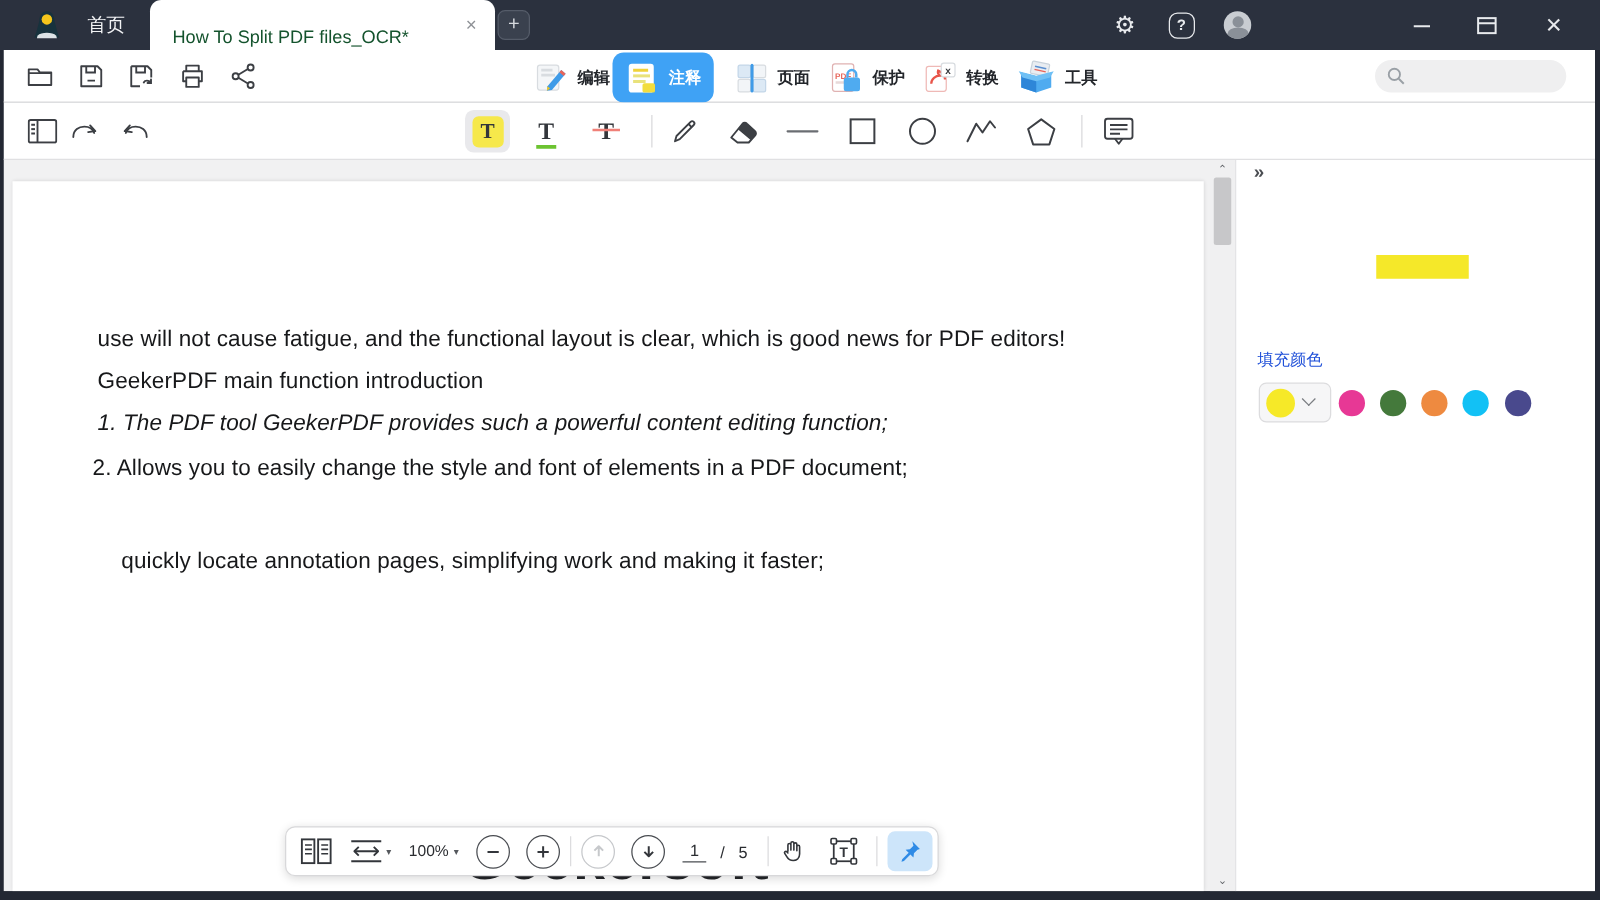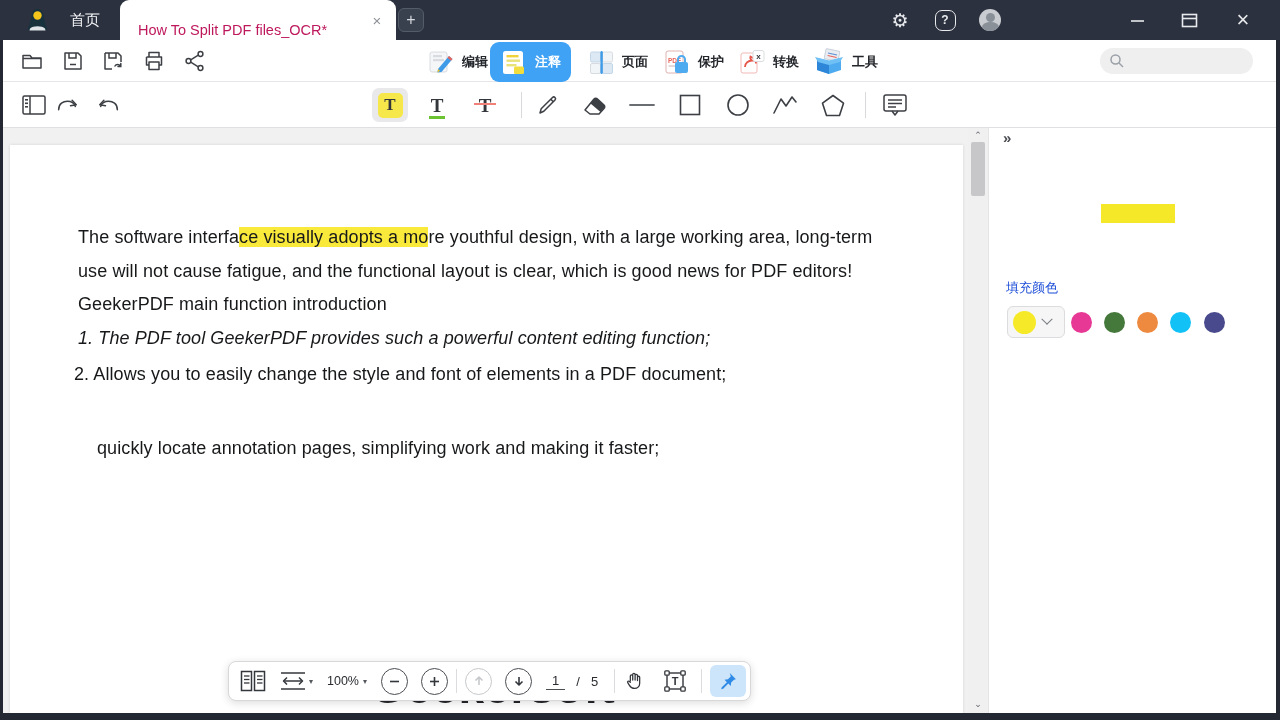--- a/index.html
+++ b/index.html
@@ -9,21 +9,21 @@
 
   
   #window { position:relative; width:1280px; height:720px; background:#232833;padding-left:47px; }
   #titlebar { position:absolute; left:0; top:0; width:1280px; height:40px; background:#2B313E; }
 
   
   .logo { position:absolute; left:24px; top:7px; width:27px; height:26px; }
   .home-label { position:absolute; left:70px; top:11px; color:#F2F3F5; font-size:15px; }
   .doc-tab { position:absolute; left:120px; top:0; width:276px; height:40px; background:#FFFFFF;
     border-radius:9px 9px 0 0; display:flex; align-items:center; padding:0 10px 0 18px; }
-  .doc-tab .title { font-size:14.5px; color:#be185d; flex:1; white-space:nowrap; overflow:hidden;margin-top:20px; }
+  .doc-tab .title { font-size:14.5px; color:#14532d; flex:1; white-space:nowrap; overflow:hidden;margin-top:20px; }
   .doc-tab .close { color:#8E9196; font-size:15px; width:18px; text-align:center; cursor:pointer; }
   .newtab { position:absolute; left:398px; top:8px; width:26px; height:24px; background:#3A414E;
     border:1px solid #555C69; border-radius:6px; color:#D6D9DE; font-size:16px; line-height:21px;
     text-align:center; }
   .tb-ico { position:absolute; top:8px; width:24px; height:24px; display:flex; align-items:center;
     justify-content:center; color:#E8EAED; }
   .help-box { border:1.4px solid #E8EAED; border-radius:7px; width:21px; height:21px; font-size:12px;
     display:flex; align-items:center; justify-content:center; font-weight:bold; }
   .avatar { width:22px; height:22px; border-radius:50%; background:#C9CDD2; overflow:hidden; position:relative; }
   .avatar .head { position:absolute; left:6.5px; top:4px; width:9px; height:9px; border-radius:50%; background:#8A9098; }
@@ -344,21 +344,20 @@
           <line x1="6" y1="10.5" x2="20" y2="10.5" stroke="#3C3F44" stroke-width="1.5"></line>
           <line x1="6" y1="14" x2="14" y2="14" stroke="#3C3F44" stroke-width="1.5"></line>
           <path d="M10 18 L13 22 L16 18" fill="none" stroke="#3C3F44" stroke-width="1.5" stroke-linejoin="round"></path>
         </svg>
     </div>
   </div>
 
   <div id="main">
 
     <div id="page">
-      <div class="docline" style="left:68px; top:82px;"><span>The software interfa</span><span class="hl">ce visually adopts a mo</span><span>re youthful design, with a large working area, long-term</span></div>
       <div class="docline" style="left:68px; top:149px;">GeekerPDF main function introduction</div>
       <div class="docline" style="left:68px; top:116px;">use will not cause fatigue, and the functional layout is clear, which is good news for PDF editors!</div>
       <div class="docline" style="left:68px; top:183px;font-style:italic;">1. The PDF tool GeekerPDF provides such a powerful content editing function;</div>
       <div class="docline" style="left:64px; top:219px;">2. Allows you to easily change the style and font of elements in a PDF document;</div>
       <div class="docline" style="left:87px; top:293px;">quickly locate annotation pages, simplifying work and making it faster;</div>
       <div class="bigword">Geekersoft</div>
     </div>
 
     <div id="vscroll">
       <div class="arr" style="top:0">⌃</div>

